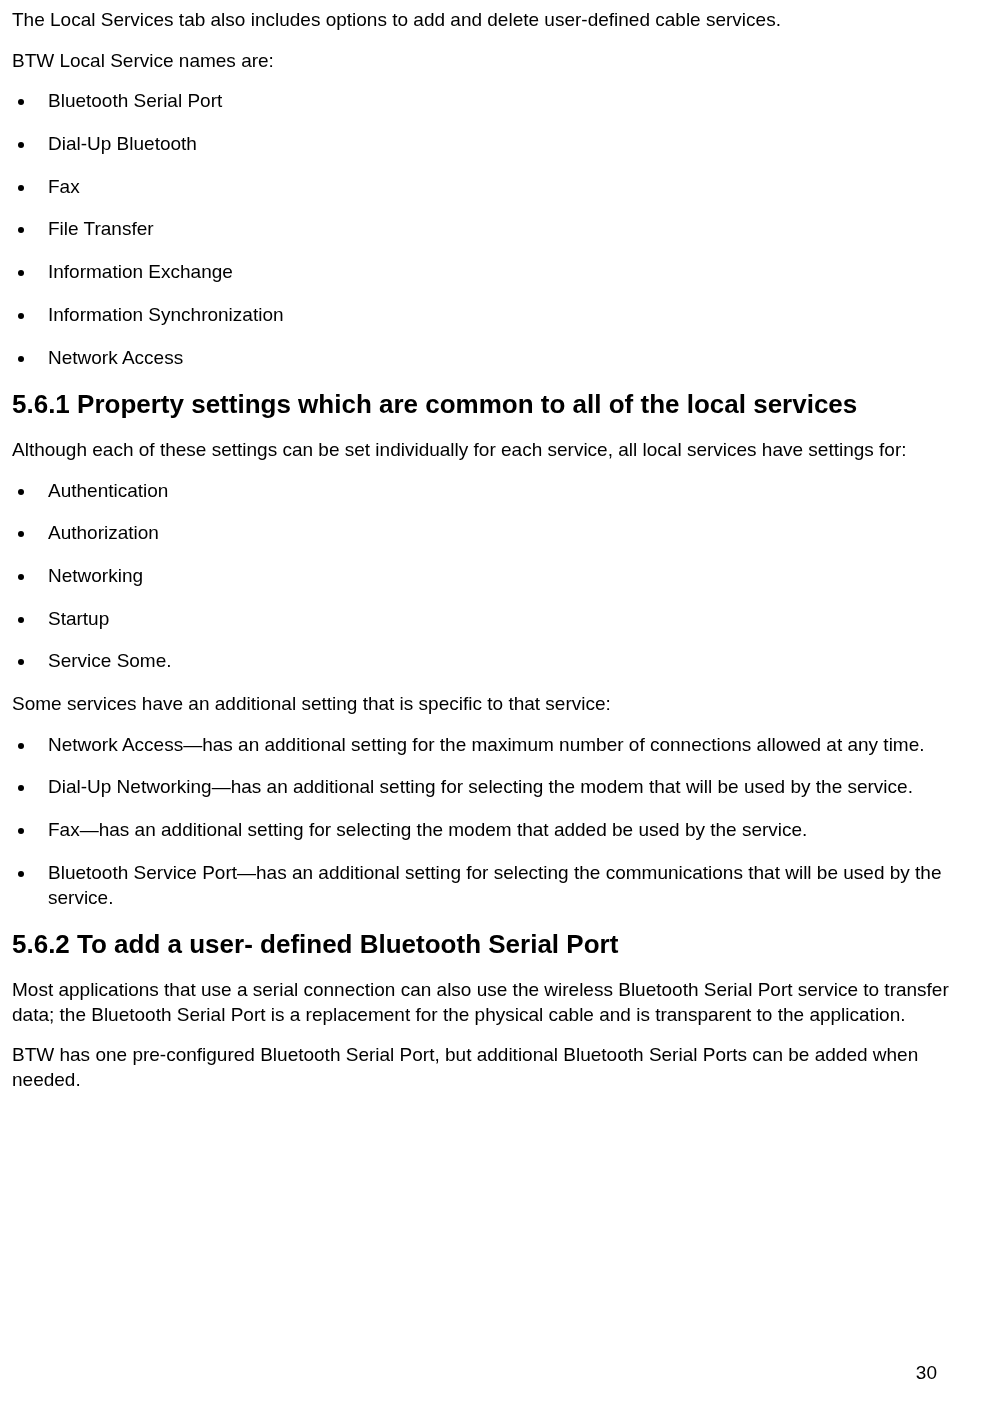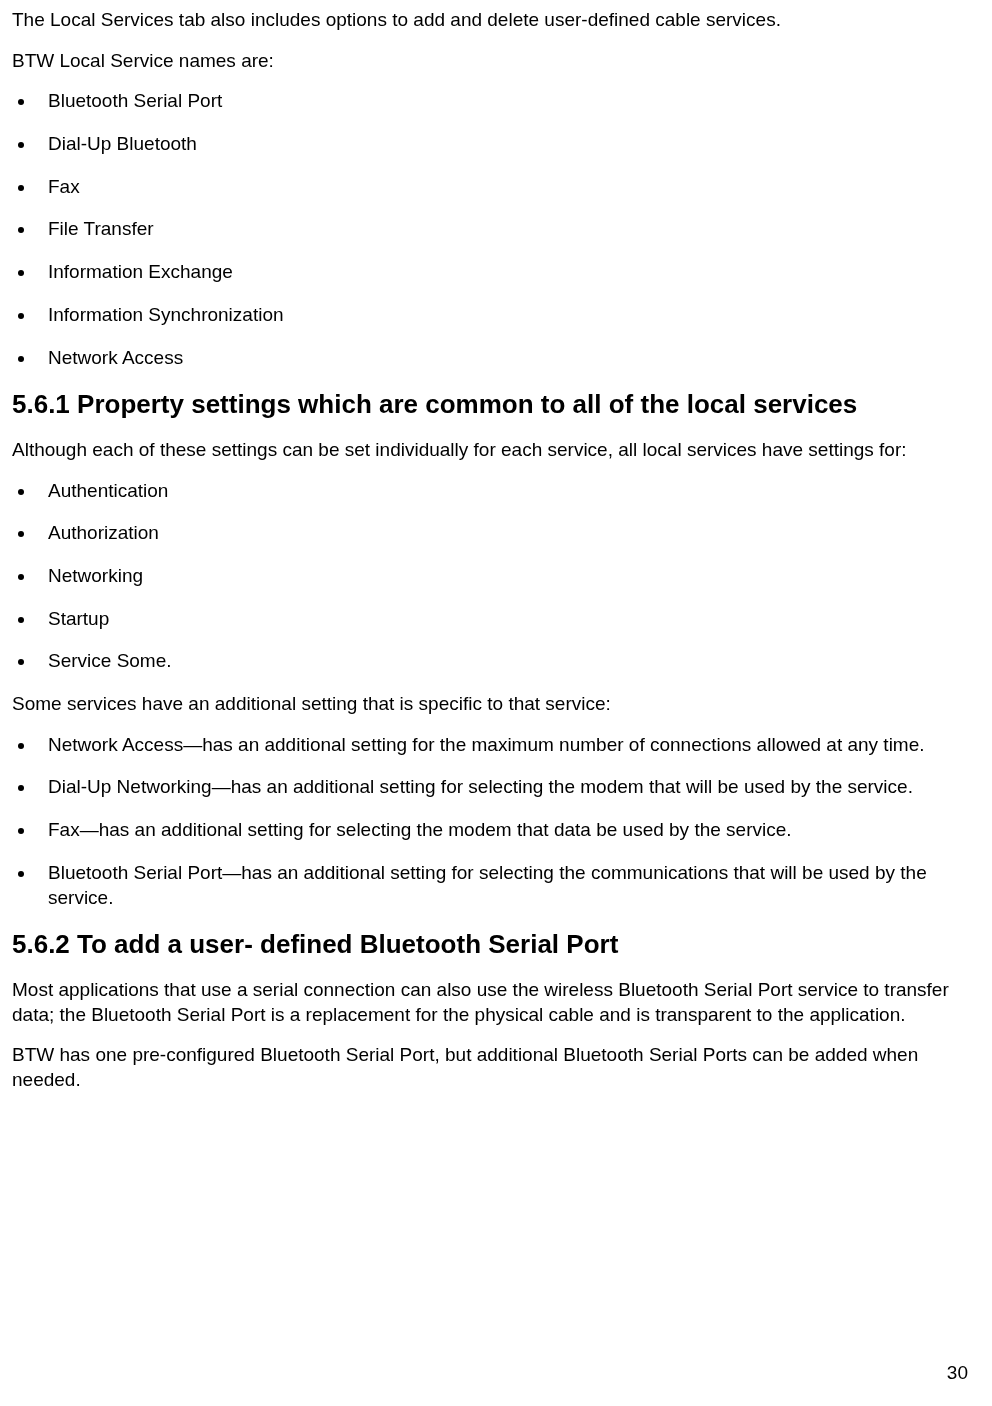--- a/index.html
+++ b/index.html
@@ -26,21 +26,21 @@
       padding-left: 12px;
     }
     h3 {
       font-size: 26px;
       font-weight: bold;
       margin: 4px 0 16px 0;
     }
     .page-number {
       position: absolute;
       bottom: 20px;
-      right: 0;
+      right: 31px;
       font-size: 19px;
     }
   </style>
 </head>
 <body>
 
 <p>The Local Services tab also includes options to add and delete user-defined cable services.</p>
 <p>BTW Local Service names are:</p>
 
 <ul>
@@ -63,22 +63,22 @@
   <li>Networking</li>
   <li>Startup</li>
   <li>Service Some.</li>
 </ul>
 
 <p>Some services have an additional setting that is specific to that service:</p>
 
 <ul>
   <li>Network Access—has an additional setting for the maximum number of connections allowed at any time.</li>
   <li>Dial-Up Networking—has an additional setting for selecting the modem that will be used by the service.</li>
-  <li>Fax—has an additional setting for selecting the modem that data be used by the service.</li>
-  <li>Bluetooth Serial Port—has an additional setting for selecting the communications that will be used by the service.</li>
+  <li>Fax—has an additional setting for selecting the modem that added be used by the service.</li>
+  <li>Bluetooth Service Port—has an additional setting for selecting the communications that will be used by the service.</li>
 </ul>
 
 <h3>5.6.2 To add a user- defined Bluetooth Serial Port</h3>
 
 <p>Most applications that use a serial connection can also use the wireless Bluetooth Serial Port service to transfer data; the Bluetooth Serial Port is a replacement for the physical cable and is transparent to the application.</p>
 <p>BTW has one pre-configured Bluetooth Serial Port, but additional Bluetooth Serial Ports can be added when needed.</p>
 
 <div class="page-number">30</div>
 
 </body></html>

